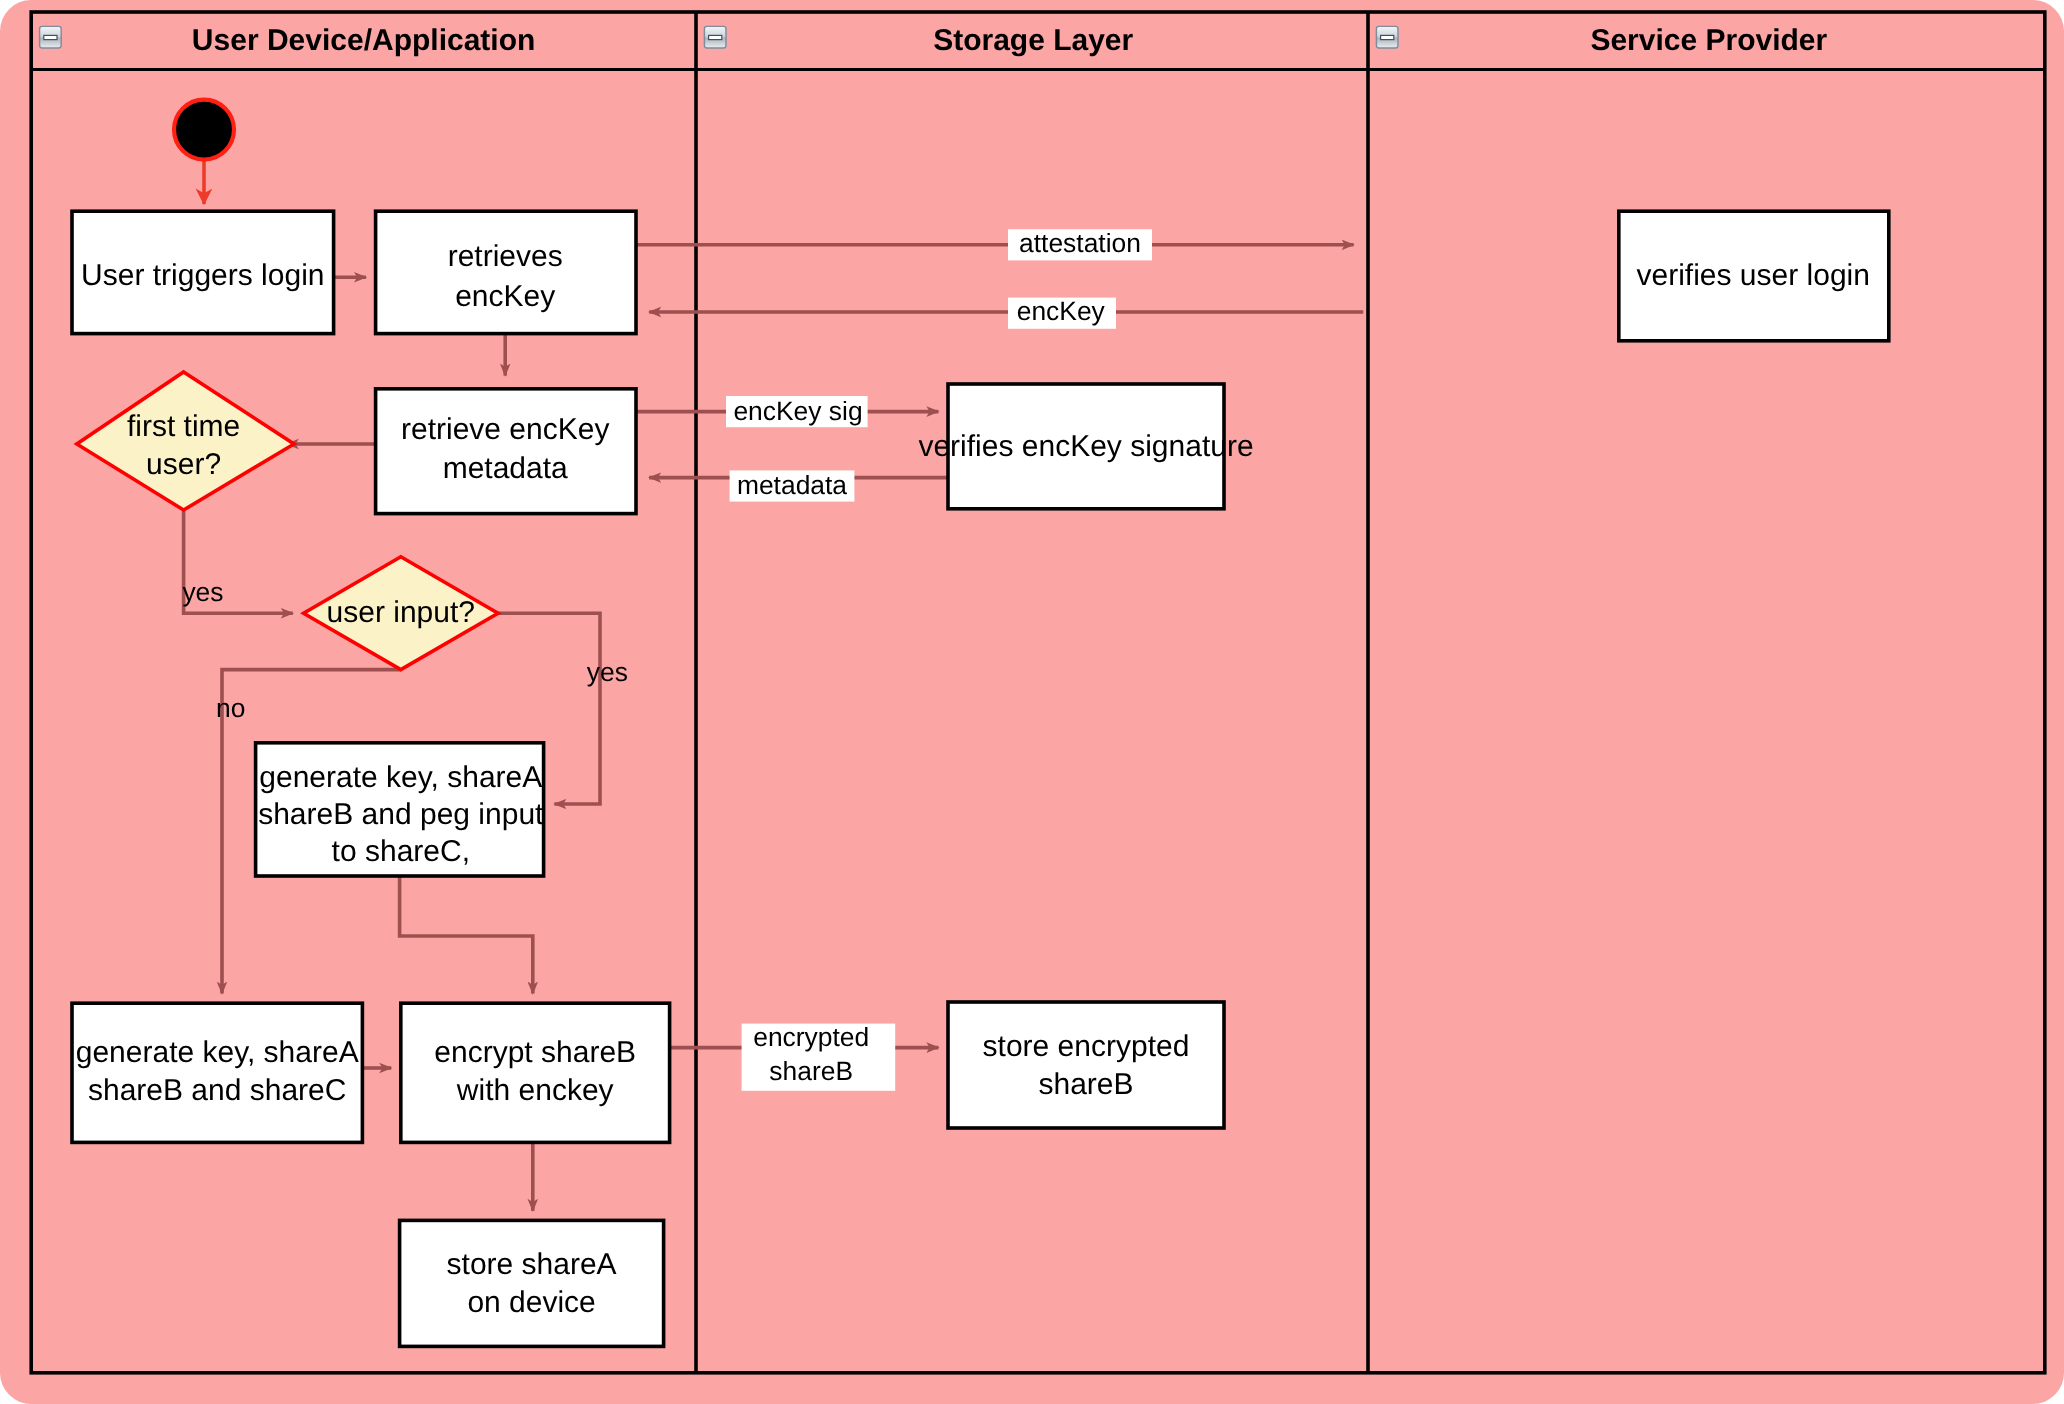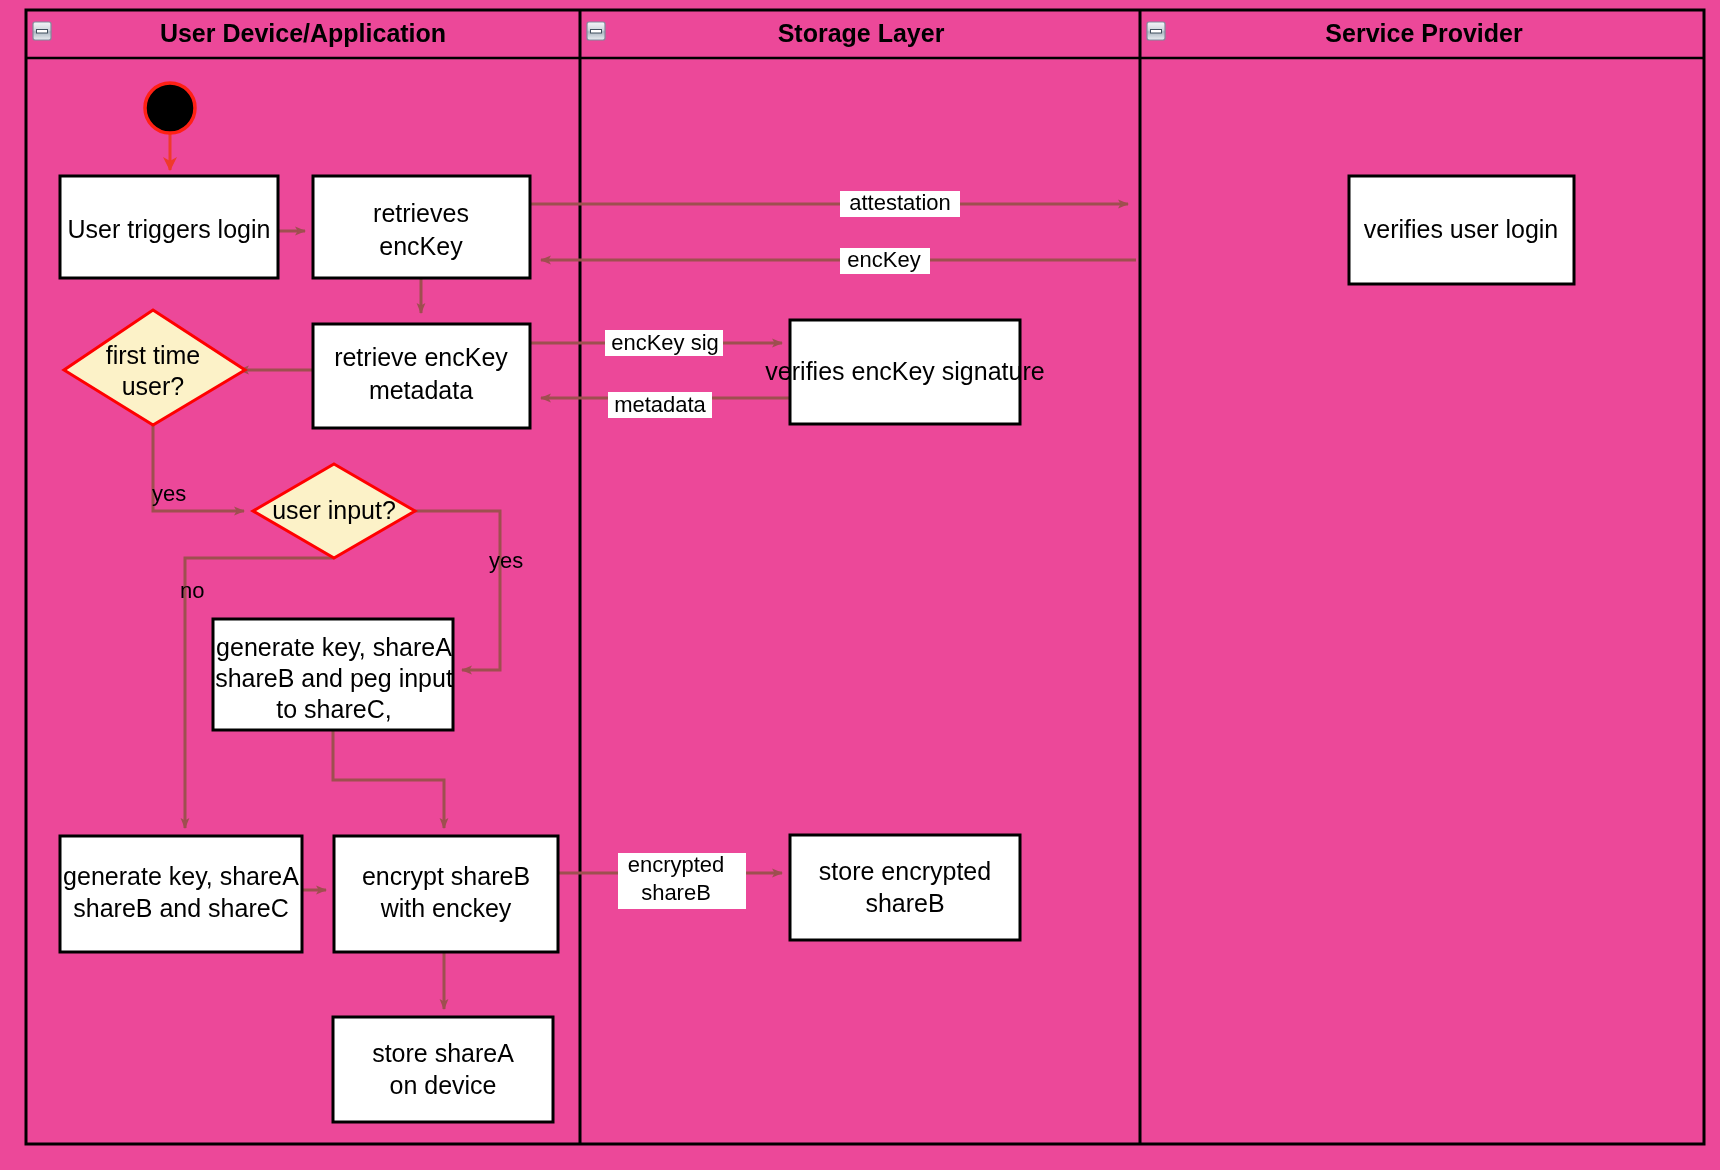--- a/index.html
+++ b/index.html
@@ -6,22 +6,23 @@
   html, body {
     margin: 0;
     padding: 0;
     background: #ffffff;
     font-family: "Liberation Sans", sans-serif;
   }
   #canvas {
     position: relative;
     width: 1720px;
     height: 1170px;
-    background: #ec4899;
+    background: #fca5a5;
     overflow: hidden;
+    border-radius: 26px;
   }
   svg#diagram {
     position: absolute;
     left: 0;
     top: 0;
     width: 1720px;
     height: 1170px;
   }
   .lane-title {
     font-family: "Liberation Sans", sans-serif;

